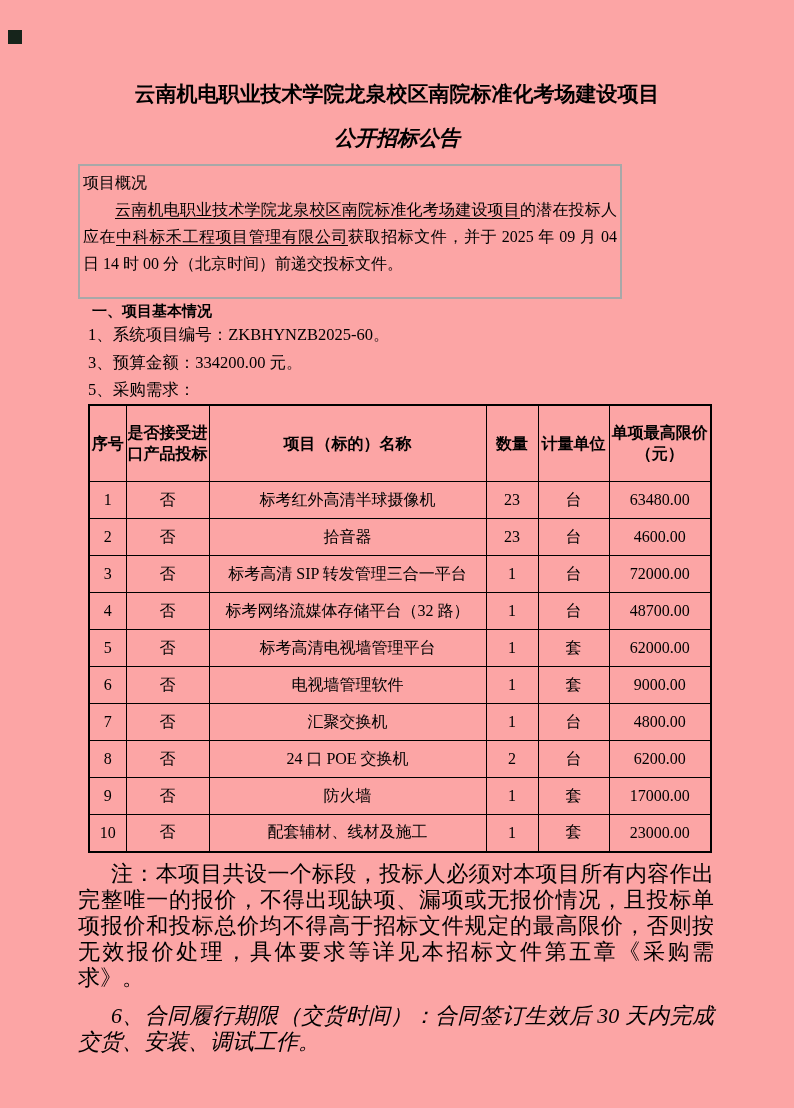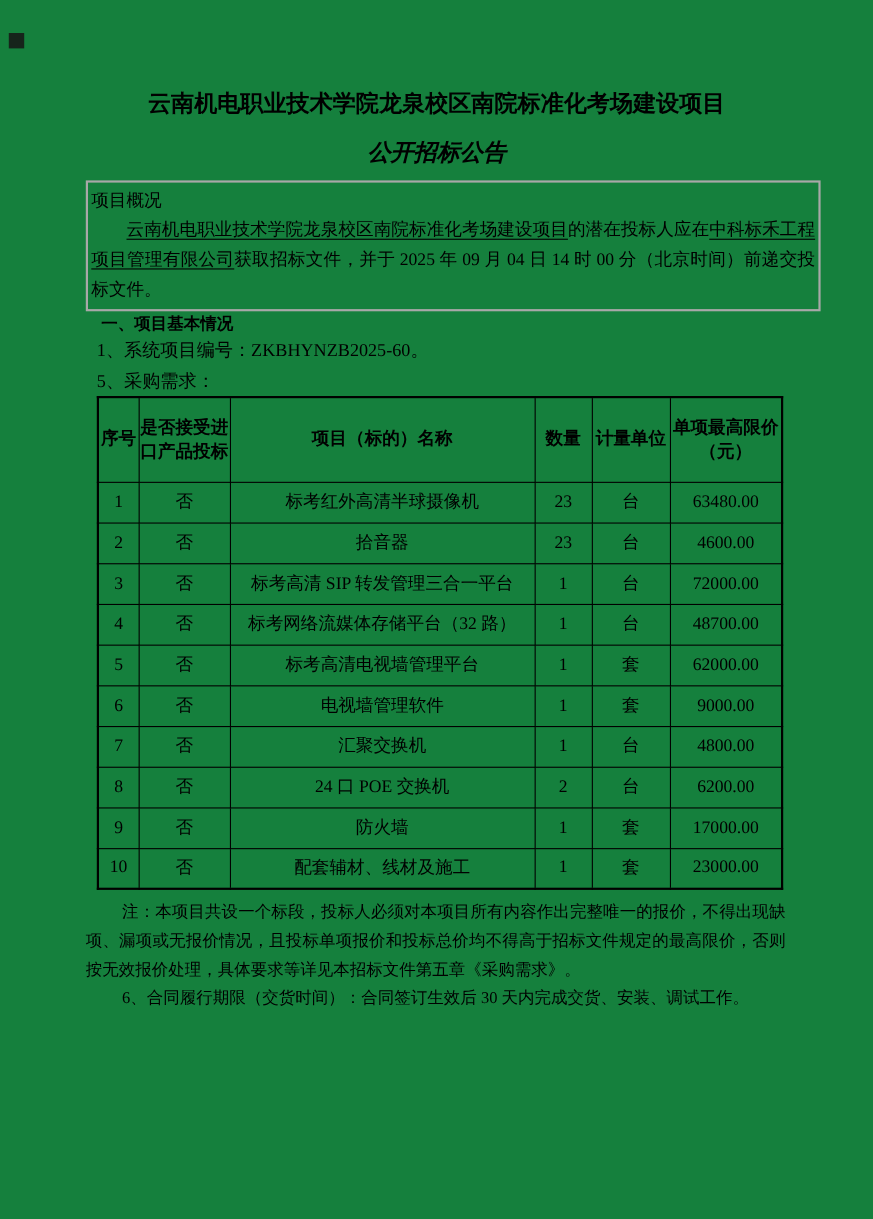--- a/index.html
+++ b/index.html
@@ -2,21 +2,21 @@
 <html><head>
 <meta charset="utf-8">
 <style>
   * { margin: 0; padding: 0; box-sizing: border-box; }
   html, body { background: #ffffff; }
   body { font-family: "Liberation Serif", "DejaVu Serif", serif; color: #000000; }
   .page {
     position: relative;
     width: 794px;
     height: 1108px;
-    background: #15803d;
+    background: #fca5a5;
     overflow: hidden;
   }
   .corner-mark {
     position: absolute;
     left: 8px;
     top: 30px;
     width: 14px;
     height: 14px;
     background: #16241b;
   }
@@ -31,23 +31,23 @@
   .doc-subtitle {
     margin: 16px 0 0 0;
     text-align: center;
     font-size: 21px;
     font-weight: bold;
     line-height: 28px;
     font-style: italic;
   }
   .overview-box {
     margin: 12px 0 0 78px;
-    width: 668px;
+    width: 544px;
     border: 2px solid #a8a8a8;
-    padding: 3px 3px 4px 3px;
+    padding: 3px 3px 20px 3px;
     font-size: 16px;
     line-height: 27px;
   }
   .overview-heading { line-height: 27px; }
   .overview-para {
     text-indent: 32px;
     text-align: justify;
   }
   .u { text-decoration: underline; text-underline-offset: 3px; }
   .sec-heading {
@@ -76,46 +76,47 @@
     padding: 0;
     overflow: hidden;
   }
   table.procurement thead tr { height: 77px; margin-top: 46px; }
   table.procurement tbody tr { height: 37px; }
   table.procurement th { font-size: 16px; font-weight: bold; line-height: 21px; }
   table.procurement td { font-size: 16px; }
   .note {
     width: 636px;
     margin: 8px 0 0 78px;
-    font-size: 15px;
+    font-size: 22px;
     line-height: 26px;
     text-align: justify;
     text-indent: 33px;
   }
-  .note.second { margin-top: 0; }
+  .note.second { margin-top: 12px; font-style: italic; }
 </style>
 </head>
 <body>
 
 <div class="page">
 
   <div class="corner-mark" style="background: rgb(22, 36, 27);"></div>
 
   <h1 class="doc-title">云南机电职业技术学院龙泉校区南院标准化考场建设项目</h1>
   <h2 class="doc-subtitle">公开招标公告</h2>
 
   <div class="overview-box" style="border-color: rgb(168, 168, 168);">
     <div class="overview-heading">项目概况</div>
     <p class="overview-para"><span class="u">云南机电职业技术学院龙泉校区南院标准化考场建设项目</span><span>的潜在投标人应在</span><span class="u">中科标禾工程项目管理有限公司</span><span>获取招标文件，并于 2025 年 09 月 04 日 14 时 00 分（北京时间）前递交投标文件。</span></p>
   </div>
 
   <div class="sec-heading">一、项目基本情况</div>
 
   <div class="items">
       <div class="item-line">1、系统项目编号：ZKBHYNZB2025-60。</div>
+      <div class="item-line">3、预算金额：334200.00 元。</div>
       <div class="item-line">5、采购需求：</div>
     </div>
 
   <table class="procurement">
     <colgroup>
       <col style="width:37px">
       <col style="width:83px">
       <col style="width:277px">
       <col style="width:52px">
       <col style="width:71px">

